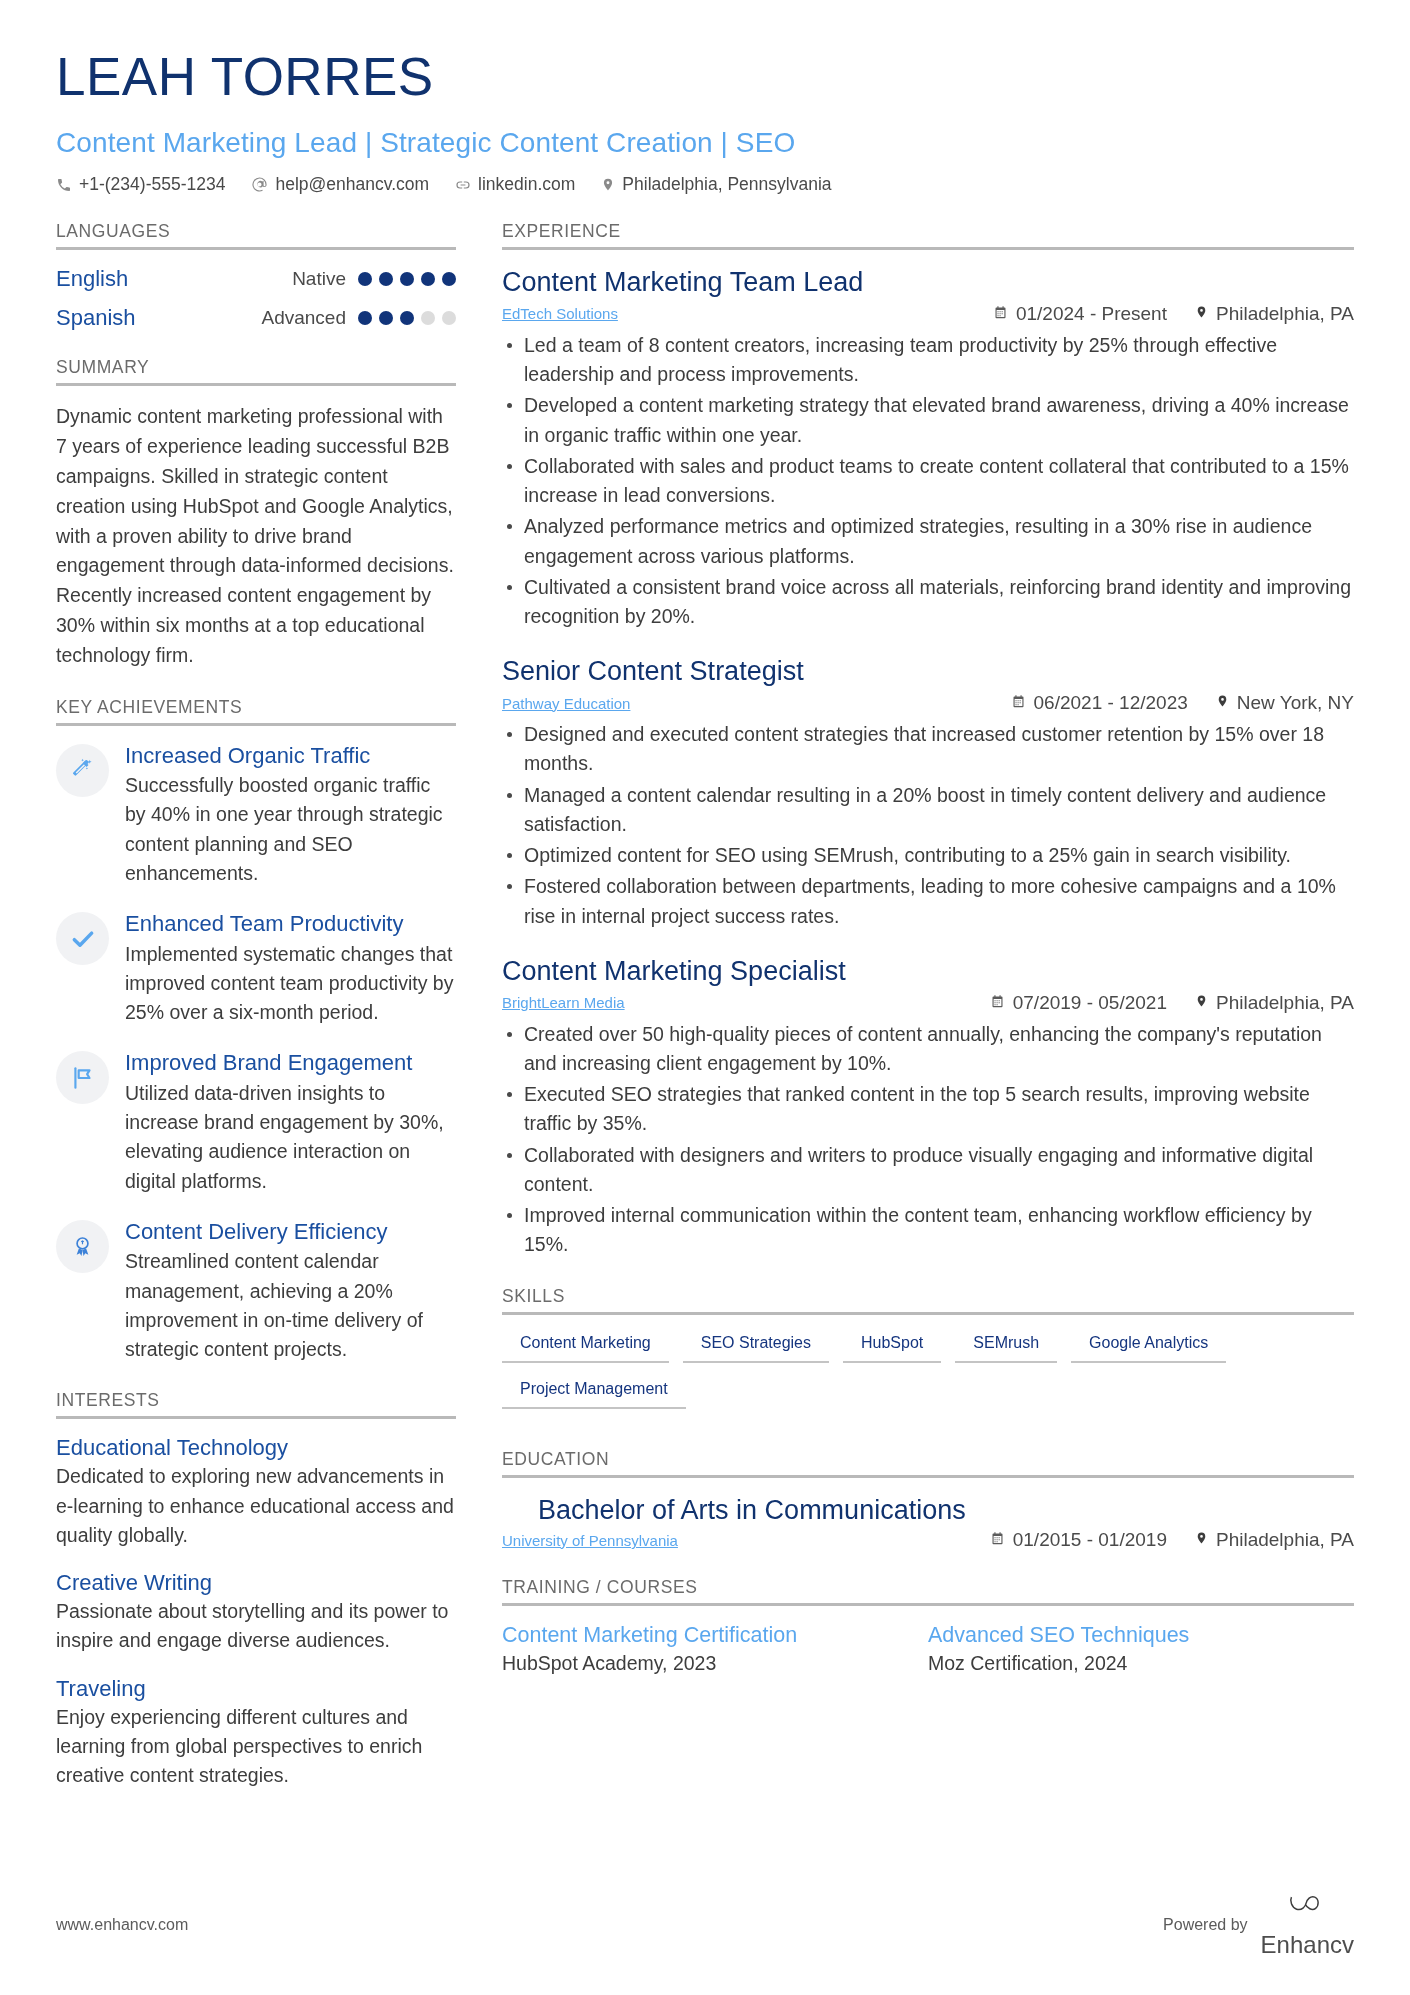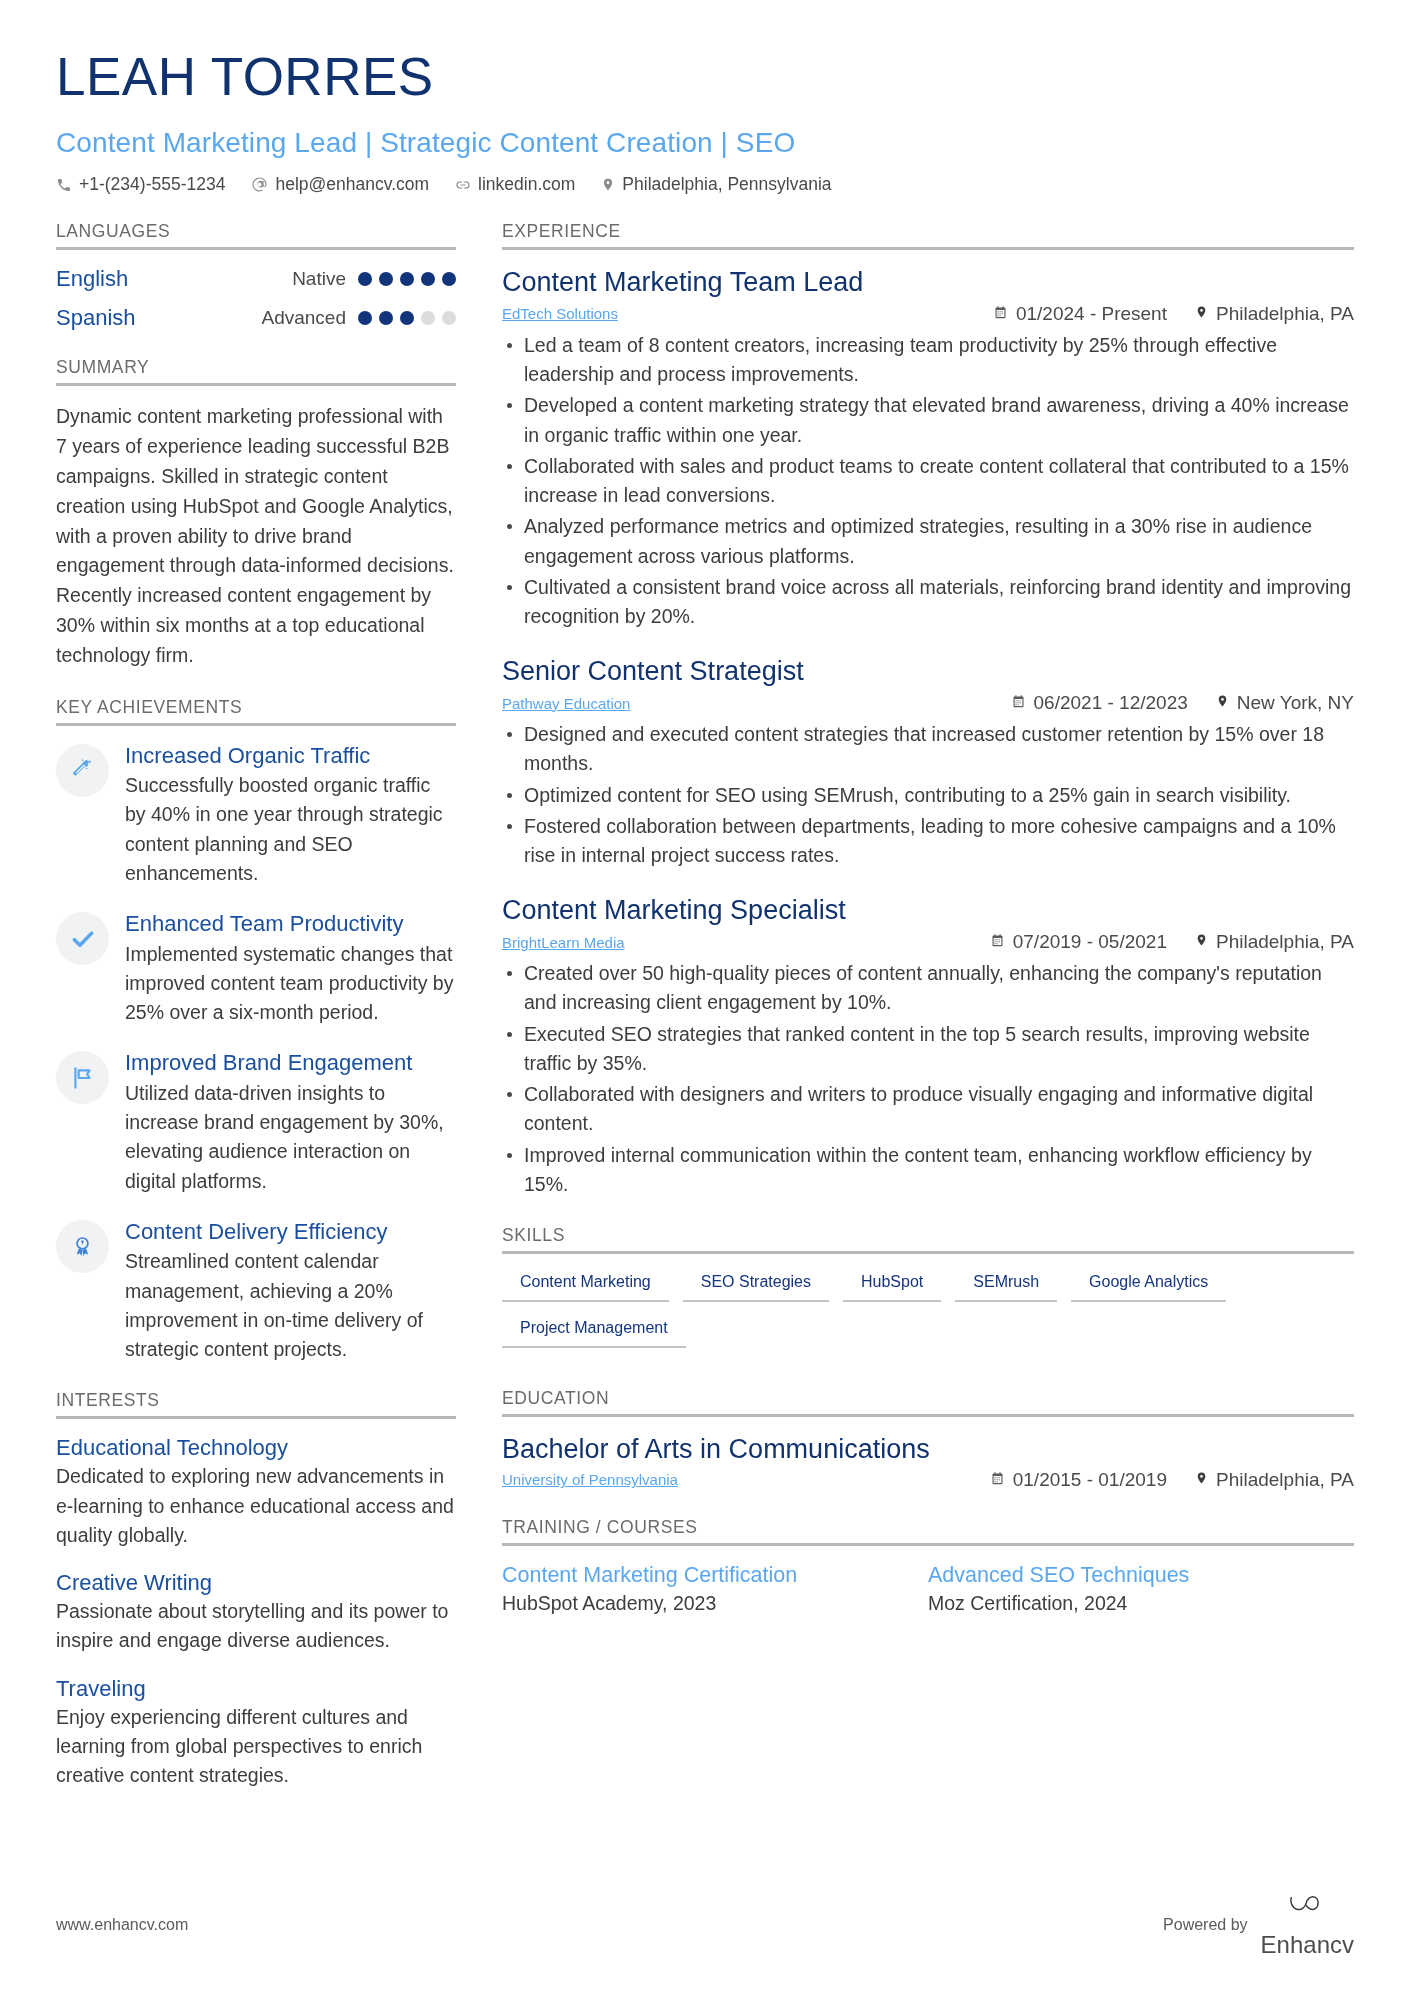--- a/index.html
+++ b/index.html
@@ -215,20 +215,21 @@
     margin-bottom: 14px;
     white-space: nowrap;
   }
 
   
   .edu-title {
     font-size: 27px;
     color: #10326e;
     line-height: 1.25;
     margin-bottom: 2px;
+    margin-left: 36px;
   }
 
   
   .courses {
     display: flex;
     gap: 0;
   }
   .course { width: 50%; }
   .course-title {
     font-size: 21.5px;
@@ -494,20 +495,21 @@
               <span>
                 <svg width="13" height="16" viewBox="0 0 24 24">
                     <path fill="#3d3d3d" d="M12 2a7 7 0 0 0-7 7c0 5.3 7 13 7 13s7-7.7 7-13a7 7 0 0 0-7-7zm0 9.5A2.5 2.5 0 1 1 14.5 9 2.5 2.5 0 0 1 12 11.5z"></path>
                   </svg>
               </span>
               <span>New York, NY</span>
             </span>
           </div>
           <ul class="bullets">
             <li>Designed and executed content strategies that increased customer retention by 15% over 18 months.</li>
+            <li>Managed a content calendar resulting in a 20% boost in timely content delivery and audience satisfaction.</li>
             <li>Optimized content for SEO using SEMrush, contributing to a 25% gain in search visibility.</li>
             <li>Fostered collaboration between departments, leading to more cohesive campaigns and a 10% rise in internal project success rates.</li>
           </ul>
         </div>
 
         <div class="job">
           <div class="job-title">Content Marketing Specialist</div>
           <div class="job-meta">
             <span class="job-company">BrightLearn Media</span>
             <span class="meta-bit">

